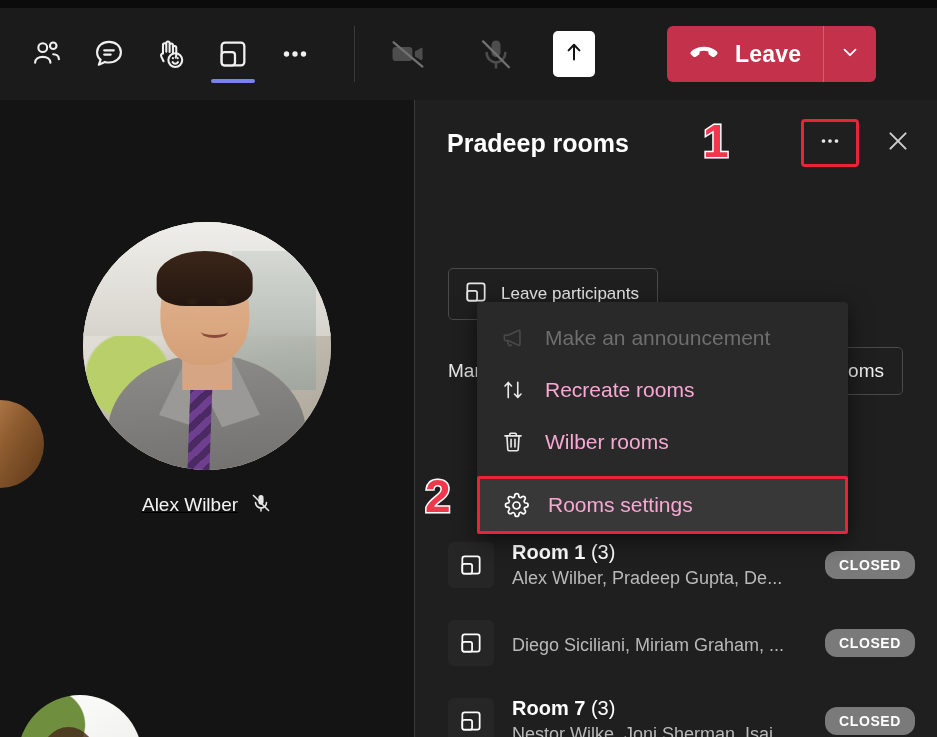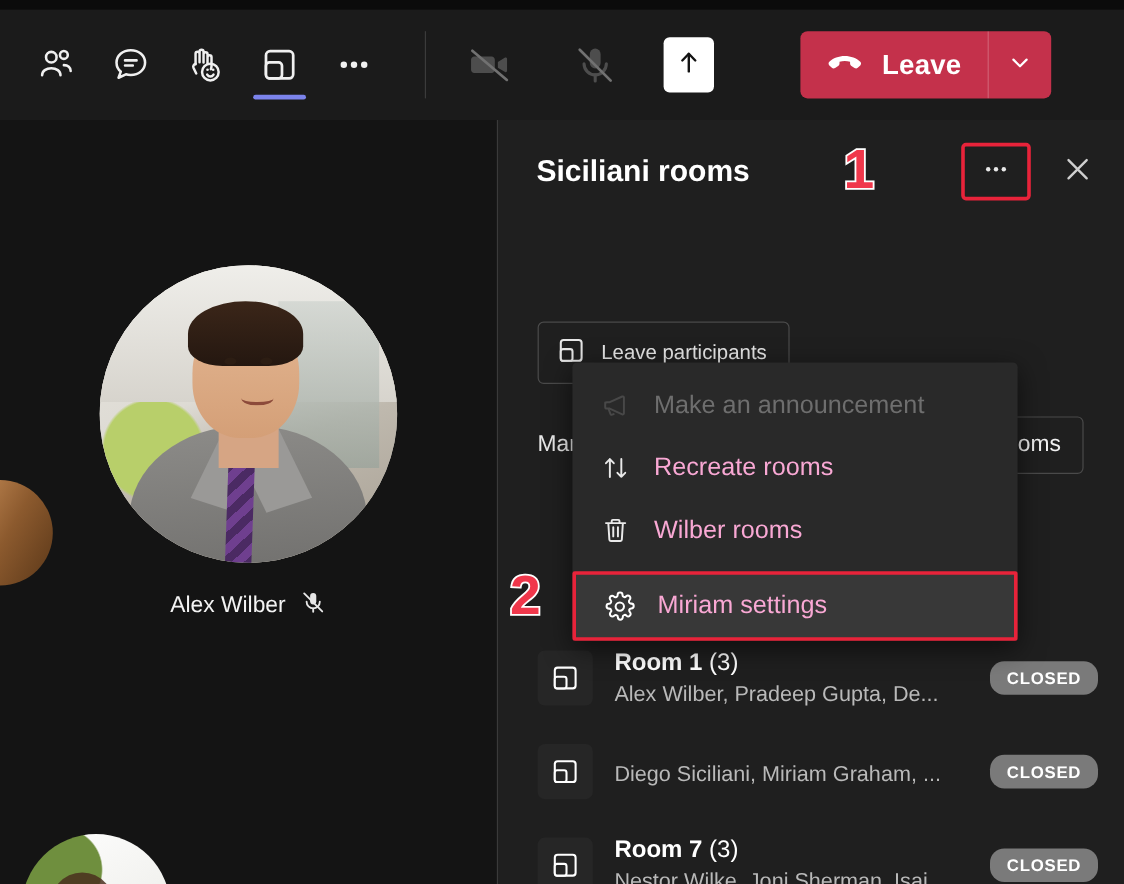--- a/index.html
+++ b/index.html
@@ -95,21 +95,21 @@
   .ph-hair { position:absolute; left:49%; top:12%; transform:translateX(-50%);
     width: 39%; height: 22%; border-radius: 50% 50% 30% 30%;
     background: linear-gradient(180deg,#3b2619 0%,#241710 100%); }
   .ph-eyeL, .ph-eyeR { position:absolute; top:31%; width:4%; height:2.6%;
     background:#2c1d13; border-radius:50%; }
   .ph-eyeL { left:42%; } .ph-eyeR { left:54%; }
   .ph-smile { position:absolute; left:47.5%; top:42%; width:11%; height:5%;
     border-bottom: 3px solid #8c4a3a; border-radius: 0 0 60% 60%; }
 
   .tile-name {
-    margin-top: 22px; display: flex; align-items: center; gap: 12px;
+    margin-top: 22px; display: flex; align-items: center; gap: 12px; text-decoration: underline;
   }
   .tile-name span { color: #f3f3f3; font-size: 19px; }
 
   .tile-edge-left {
     position: absolute; left: -44px; top: 300px; width: 88px; height: 88px;
     border-radius: 50%;
     background: linear-gradient(120deg,#d79b63 0%,#8c5a2e 55%,#5a3718 100%);
   }
   .tile-bottom {
     position: absolute; left: 18px; top: 595px; width: 124px; height: 124px;
@@ -358,21 +358,21 @@
       </div>
     </div>
 
     <div class="tile-bottom"></div>
   </div>
   <div class="stage-divider"></div>
 
   <div class="panel">
 
     <div class="panel-head">
-      <div class="panel-title">Siciliani rooms</div>
+      <div class="panel-title">Pradeep rooms</div>
 
       <div class="marker marker-1">1</div>
 
       <div class="hdr-more">
         <span>
           <svg width="26" height="26" viewBox="0 0 24 24" fill="#e8e8e8">
             <circle cx="6" cy="12" r="1.7"></circle>
               <circle cx="12" cy="12" r="1.7"></circle>
               <circle cx="18" cy="12" r="1.7"></circle>
           </svg>
@@ -490,21 +490,21 @@
           <span>Wilber rooms</span>
         </div>
 
         <div class="menu-item highlight">
           <span class="mi-ico">
             <svg width="27" height="27" viewBox="0 0 24 24" fill="none" stroke="#ffffff" stroke-width="1.5">
               <path d="M12 15.1a3.1 3.1 0 1 0 0-6.2 3.1 3.1 0 0 0 0 6.2Z"></path>
               <path d="M19.1 14.3a1.5 1.5 0 0 0 .3 1.7l.1.1a1.8 1.8 0 1 1-2.6 2.6l-.1-.1a1.5 1.5 0 0 0-1.7-.3 1.5 1.5 0 0 0-.9 1.4v.2a1.8 1.8 0 1 1-3.6 0v-.1a1.5 1.5 0 0 0-1-1.4 1.5 1.5 0 0 0-1.7.3l-.1.1a1.8 1.8 0 1 1-2.6-2.6l.1-.1a1.5 1.5 0 0 0 .3-1.7 1.5 1.5 0 0 0-1.4-.9h-.2a1.8 1.8 0 1 1 0-3.6h.1a1.5 1.5 0 0 0 1.4-1 1.5 1.5 0 0 0-.3-1.7l-.1-.1A1.8 1.8 0 1 1 7.6 4.5l.1.1a1.5 1.5 0 0 0 1.7.3h.1a1.5 1.5 0 0 0 .9-1.4v-.2a1.8 1.8 0 1 1 3.6 0v.1a1.5 1.5 0 0 0 .9 1.4 1.5 1.5 0 0 0 1.7-.3l.1-.1a1.8 1.8 0 1 1 2.6 2.6l-.1.1a1.5 1.5 0 0 0-.3 1.7v.1a1.5 1.5 0 0 0 1.4.9h.2a1.8 1.8 0 1 1 0 3.6h-.1a1.5 1.5 0 0 0-1.4.9Z" stroke-linejoin="round"></path>
             </svg>
           </span>
-          <span>Miriam settings</span>
+          <span>Rooms settings</span>
         </div>
       </div>
 
       <div class="marker marker-2">2</div>
 
     </div>
   </div>
 </div>
 
 </body></html>

